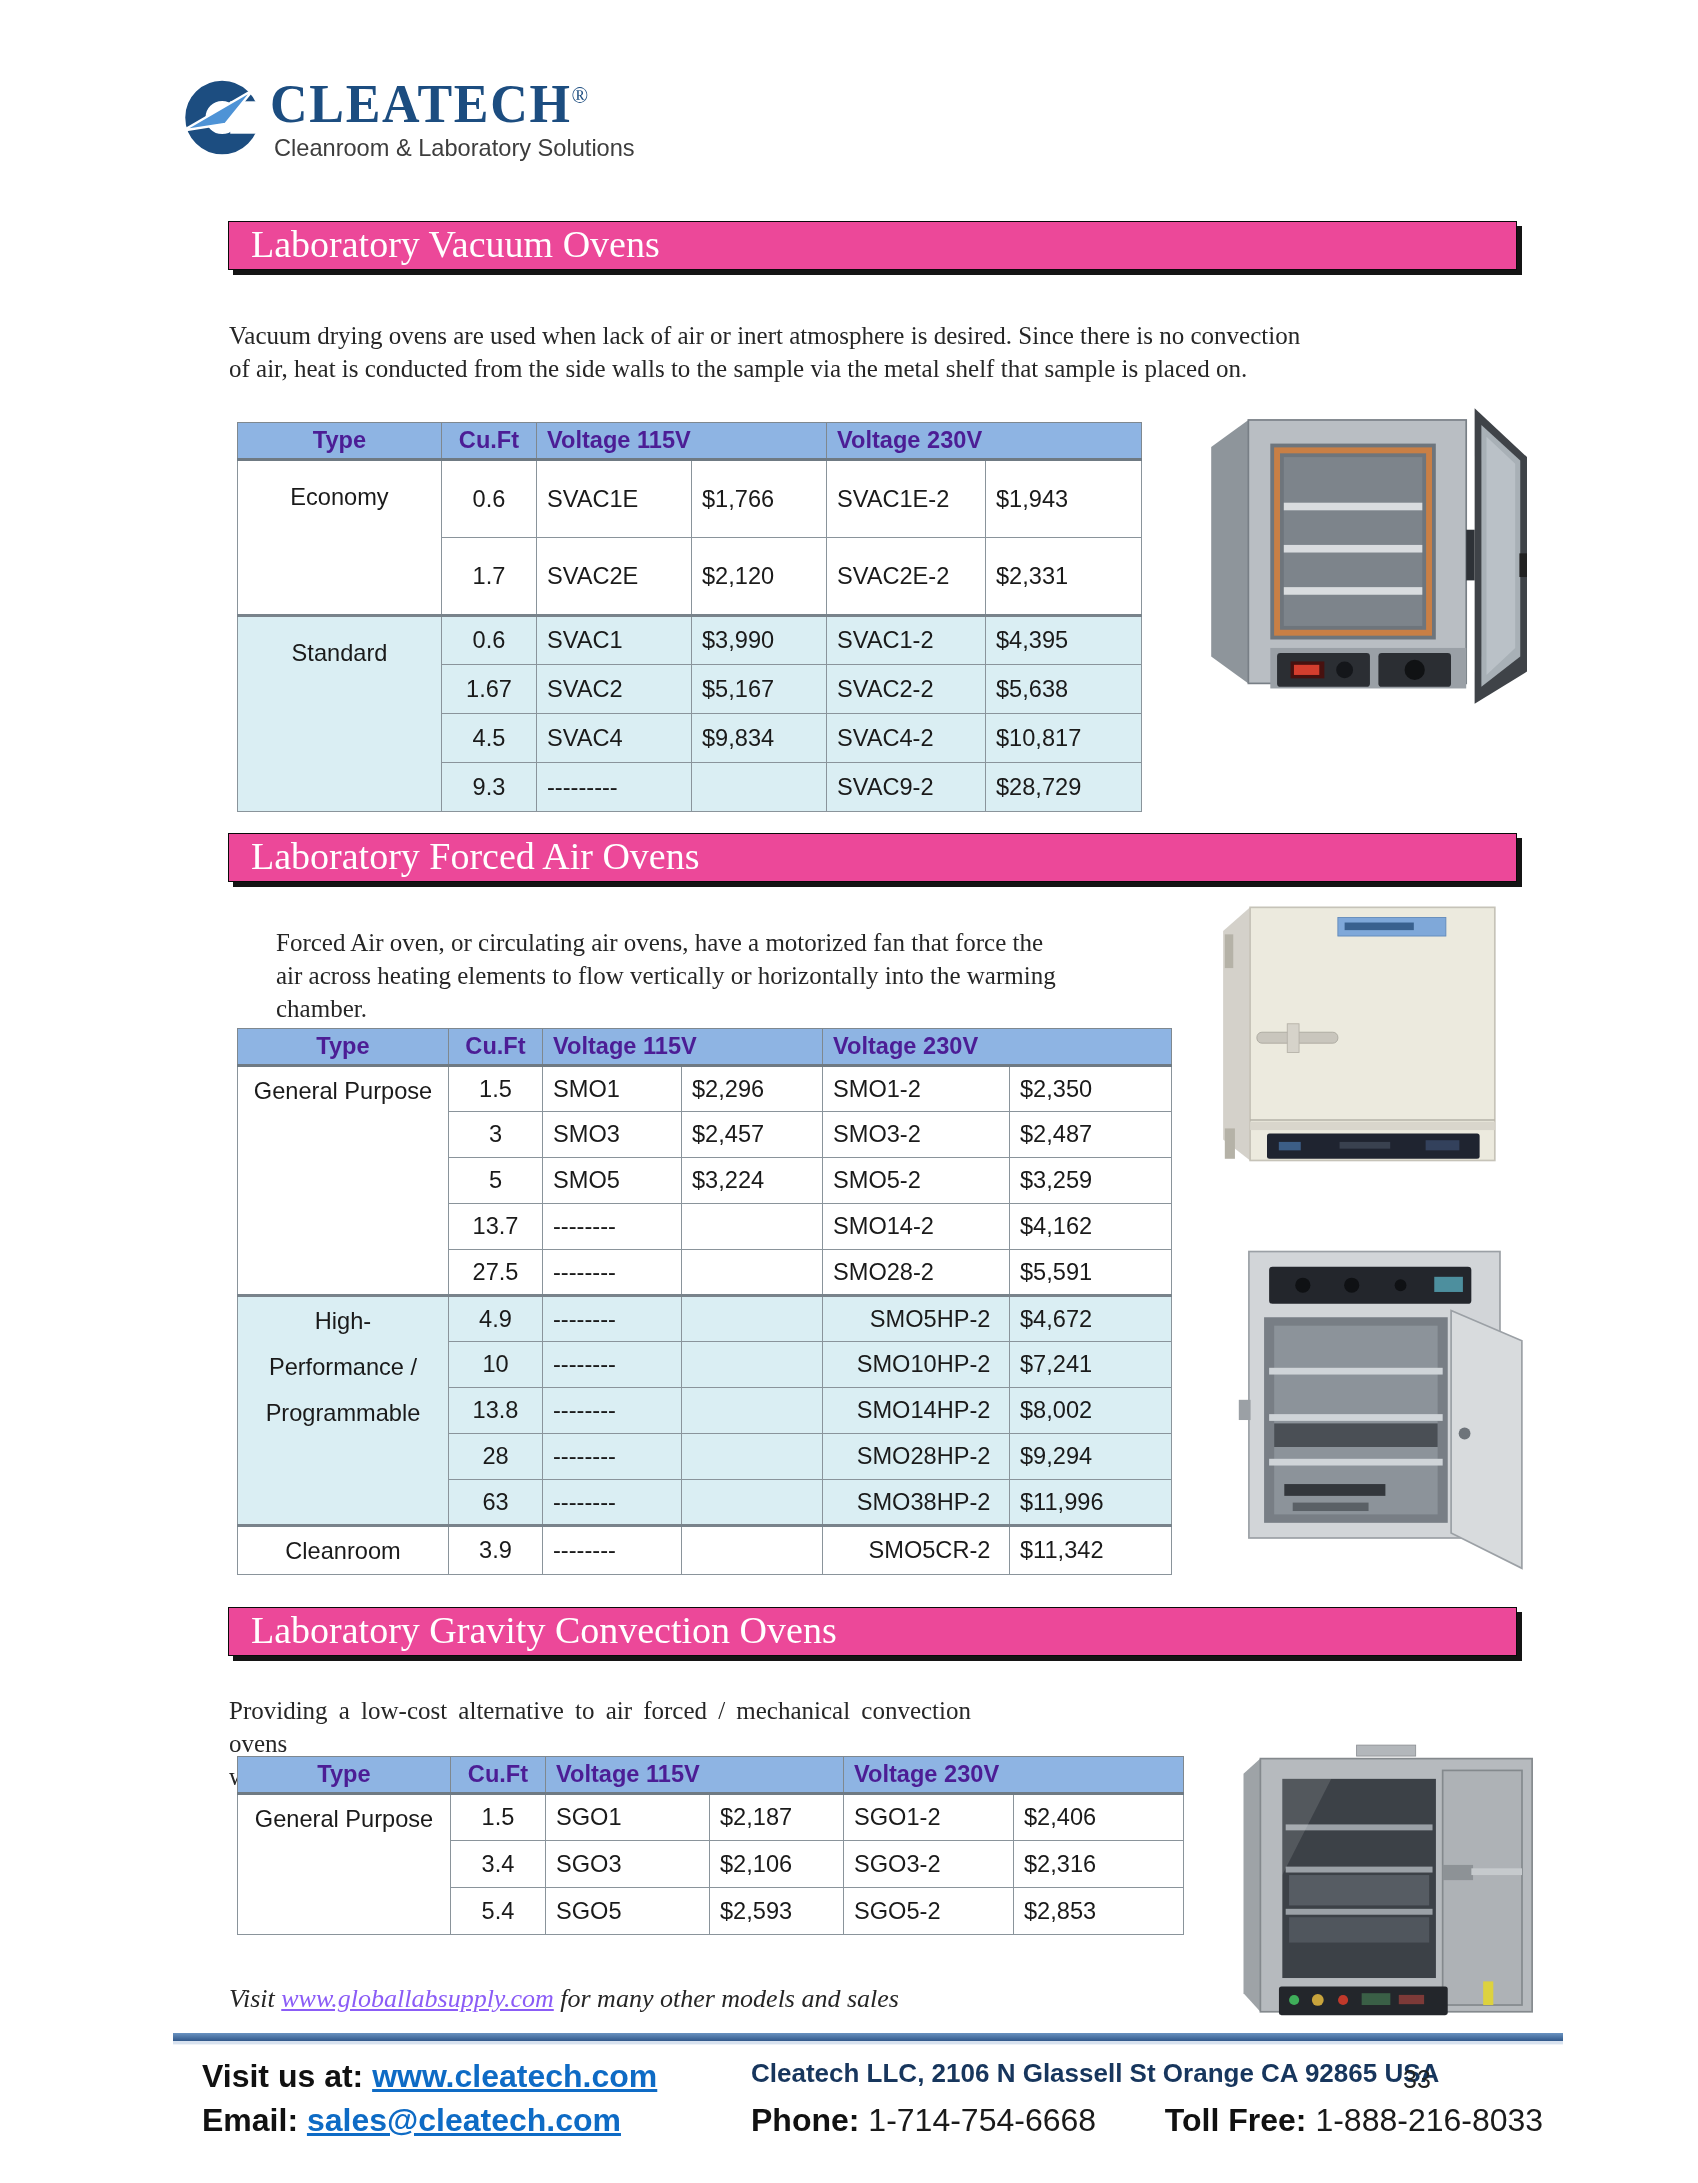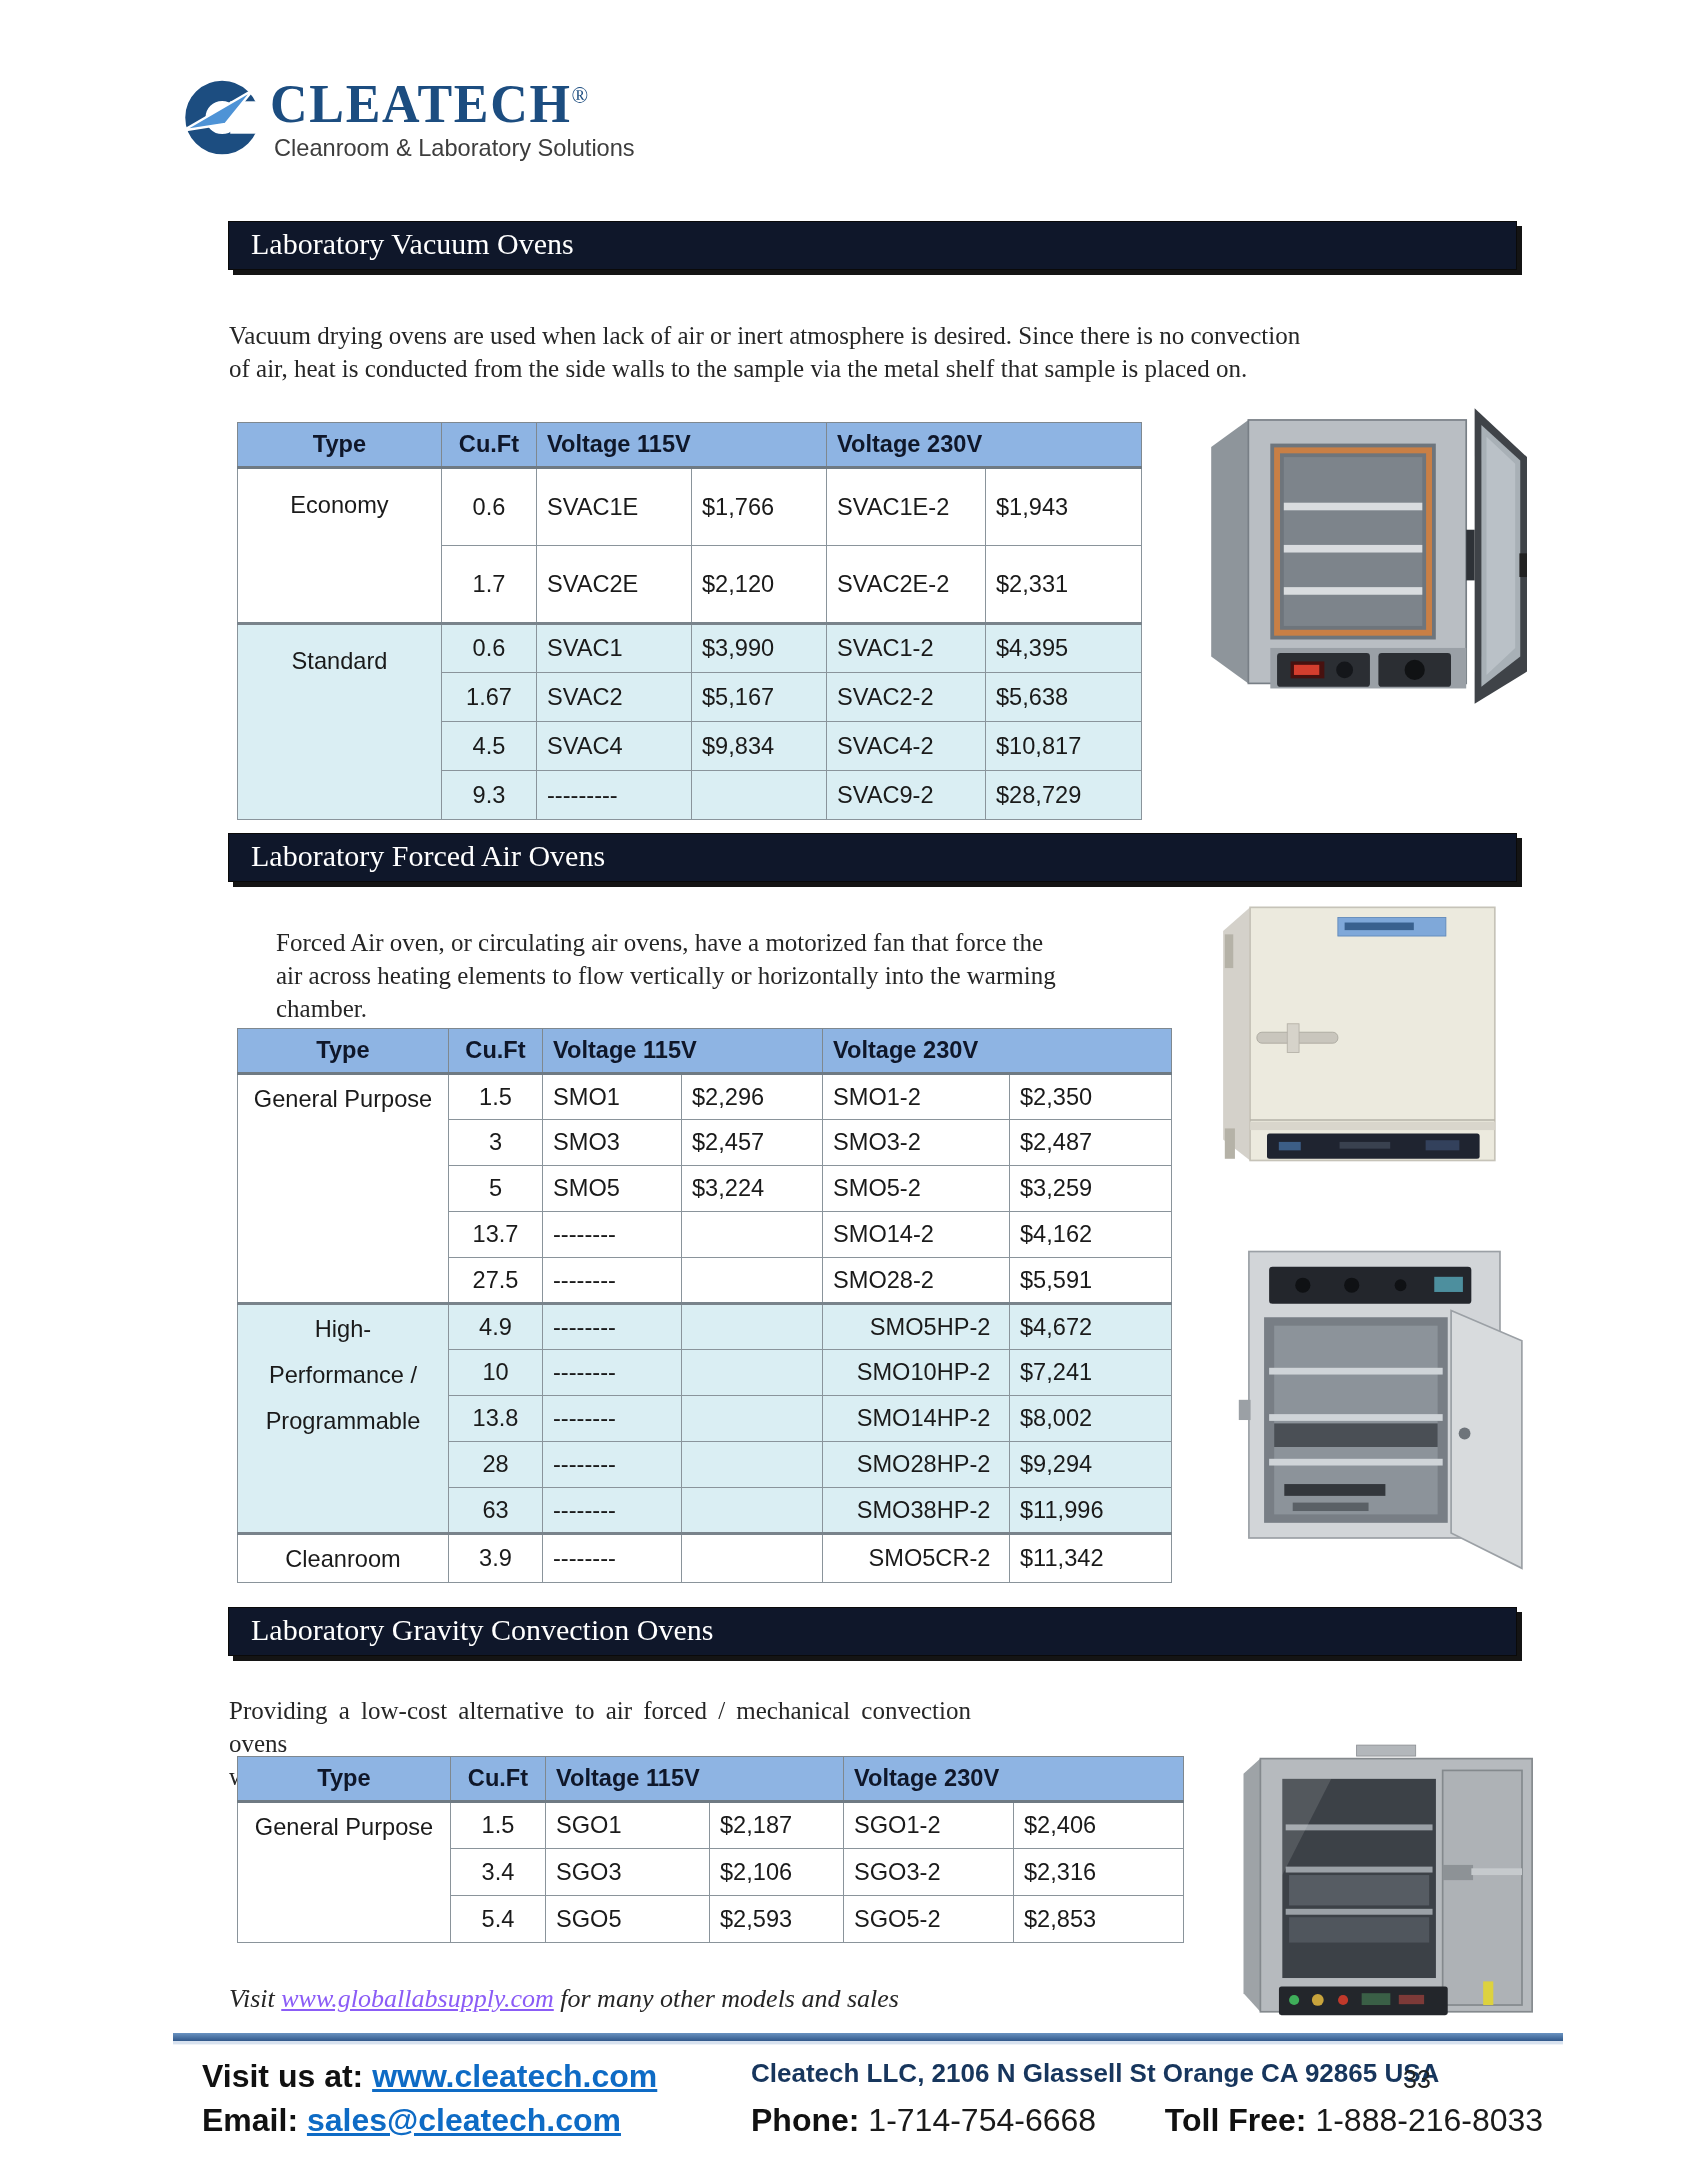--- a/index.html
+++ b/index.html
@@ -7,33 +7,33 @@
        font-family:"Liberation Sans",sans-serif;color:#1a1a1a;}
   .abs{position:absolute;}
 
   
   #brand{left:270px;top:74px;font-family:"Liberation Serif",serif;font-weight:bold;
          font-size:52px;color:#1c4d80;letter-spacing:1.7px;transform:scaleY(1.05);}
   #brand sup{font-size:22px;font-weight:normal;}
   #tagline{left:274px;top:135px;font-size:23.6px;color:#3d3d3d;}
 
   
-  .section-bar{box-sizing:border-box;width:1289px;height:49px;background:#0f172a;
+  .section-bar{box-sizing:border-box;width:1289px;height:49px;background:#ec4899;
       border:1.7px solid #0a0a0a;box-shadow:5px 5px 0 #141414;color:#ffffff;
-      font-family:"Liberation Serif",serif;font-size:30px;line-height:44px;padding-left:22px;}
+      font-family:"Liberation Serif",serif;font-size:38px;line-height:44px;padding-left:22px;}
 
   
   .para{font-family:"Liberation Serif",serif;font-size:25px;line-height:33px;
         color:#262626;white-space:pre-line;}
   #para-3{word-spacing:4.2px;}
 
   
   table.ptable{border-collapse:collapse;table-layout:fixed;background:#fff;font-size:23.6px;}
   .ptable th{box-sizing:border-box;background:#8eb4e3;border:1.7px solid #7f888f;
-      border-bottom:3.4px solid #6f7a83;font-weight:bold;height:45px;padding:0 10px;color:#0f172a;}
+      border-bottom:3.4px solid #6f7a83;font-weight:bold;height:37px;padding:0 10px;color:#4c1d95;}
   .ptable td{box-sizing:border-box;border:1.7px solid #8a949b;padding:0 10px;color:#1a1a1a;background:#fff;}
   .h-center{text-align:center;}
   .h-left{text-align:left;padding-left:13.5px;}
   .c-cuft{text-align:center;}
   .c-model{text-align:left;}
   .c-price{color:#c00000;text-align:left;}
   tr.shade-blue td{background:#daeef3;}
   tr.group-start td{border-top:3.4px solid #79838b;}
   .ptable .c-type{text-align:center;vertical-align:top;}
   .t1 tbody tr{height:49px;}

